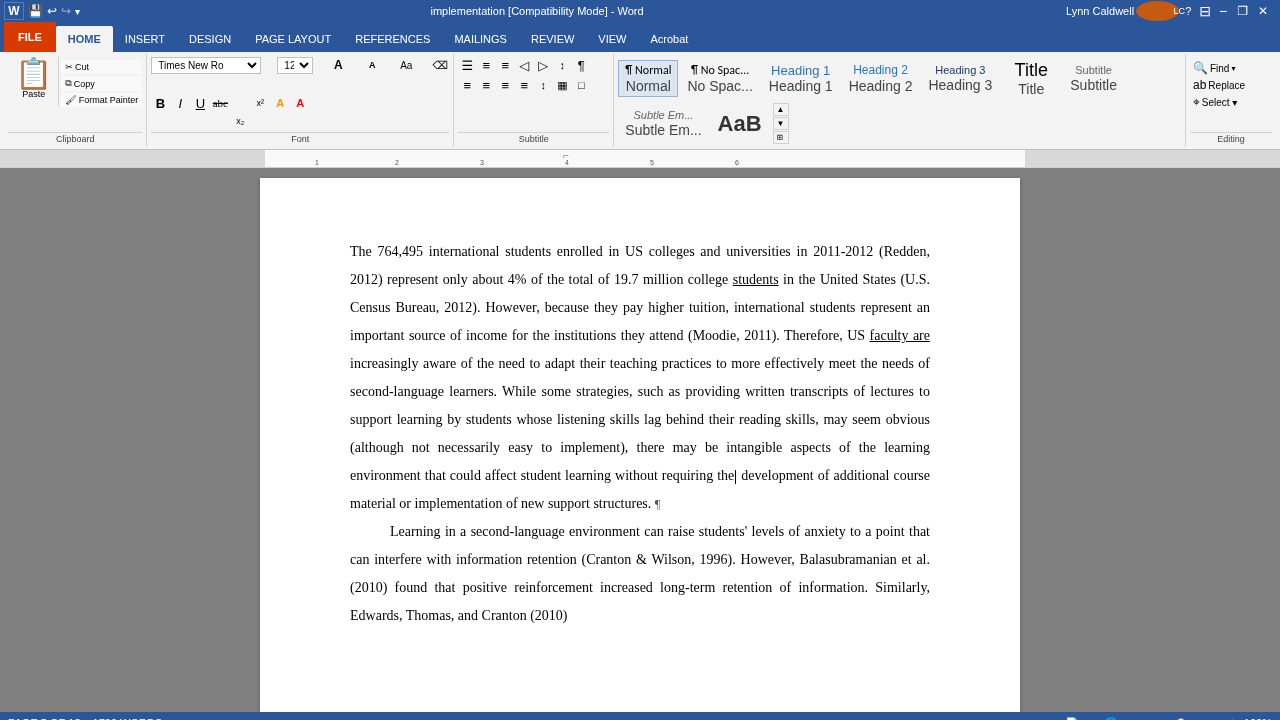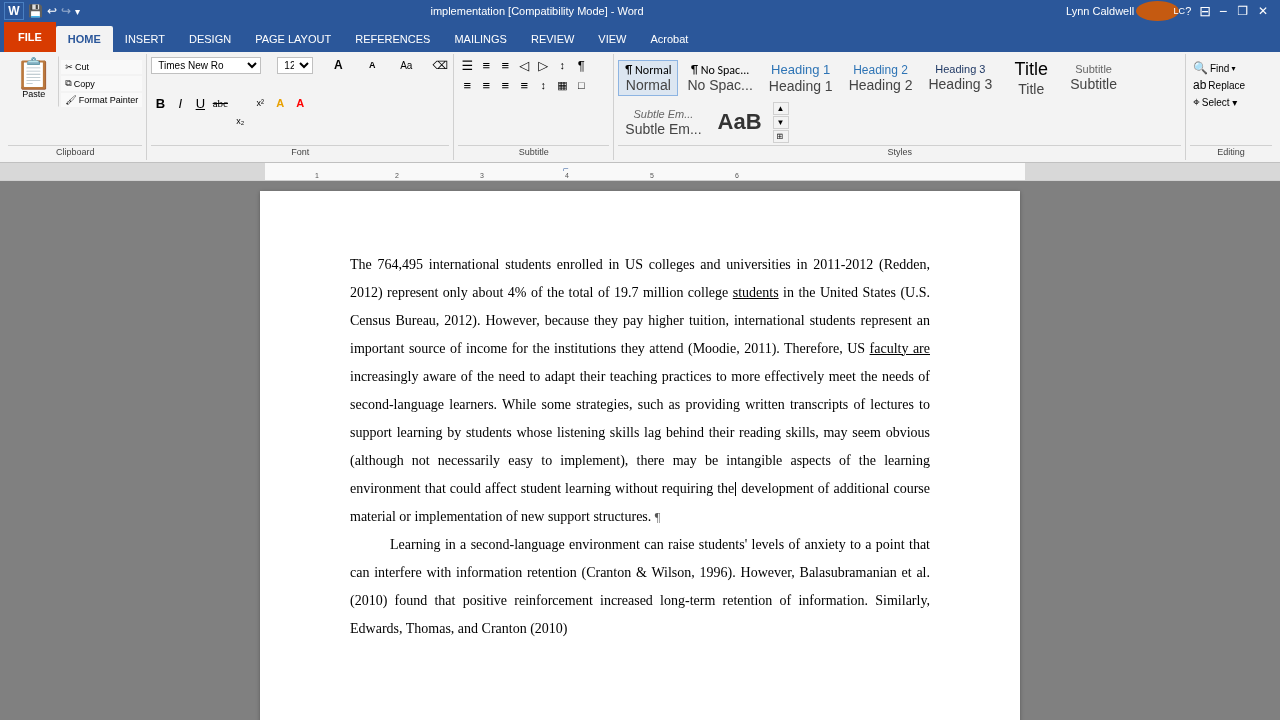--- a/index.html
+++ b/index.html
@@ -425,21 +425,20 @@
         <div class="style-preview s-aab" style="font-size:22px;color:#333;">AaB</div>
         <div class="style-label"></div>
       </div>
 
       <div style="display:flex;flex-direction:column;gap:1px;margin-left:2px;">
         <div style="font-size:8px;cursor:pointer;border:1px solid #d0d0d0;padding:1px 3px;">▲</div>
         <div style="font-size:8px;cursor:pointer;border:1px solid #d0d0d0;padding:1px 3px;">▼</div>
         <div style="font-size:8px;cursor:pointer;border:1px solid #d0d0d0;padding:1px 3px;">⊞</div>
       </div>
     </div>
-    <div class="ribbon-group-label">Styles</div>
   </div>
 
   <div class="ribbon-group editing-group" style="min-width:90px;border-right:none;">
     <div class="ribbon-group-content" style="flex-direction:column;gap:1px;padding-top:4px;">
       <div class="find-btn">
         <span style="font-size:12px;">🔍</span>
         <span style="font-size:10px;font-family:Arial,sans-serif;">Find</span>
         <span style="font-size:8px;">▾</span>
       </div>
       <div class="find-btn">

